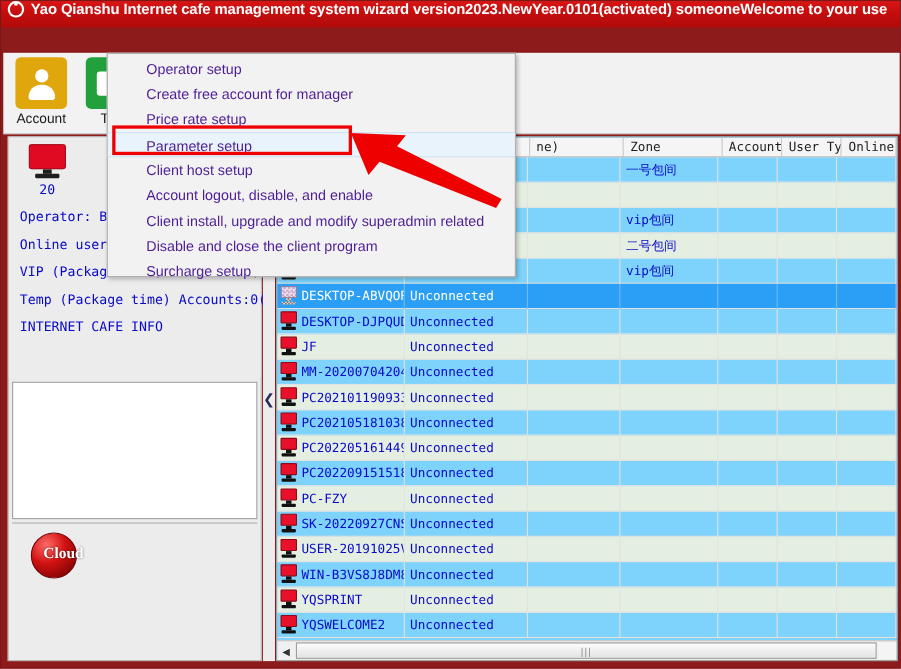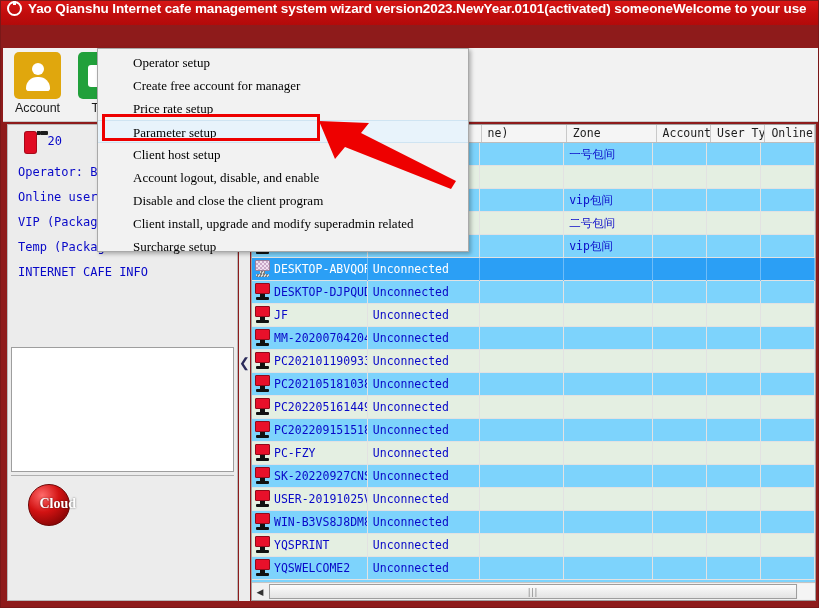--- a/index.html
+++ b/index.html
@@ -145,21 +145,21 @@
     position: absolute; left: 6px; top: 123px; width: 231px; height: 477px;
     background: #ececec;
     border: 1px solid #b8b8b8;
   }
   #statusbox {
     position: absolute; left: 0; top: 0; width: 229px; height: 218px;
     background: #ececec;
     padding: 4px 6px 0 10px;
   }
   .monitors { display: flex; gap: 37px; padding-left: 6px; padding-top: 2px; }
-  .mon { width: 38px; display:flex; flex-direction:row; }
+  .mon { width: 38px; display:flex; flex-direction:column; align-items:center; }
   .mon .screen {
     width: 34px; height: 23px; border-radius: 3px;
     border: 1px solid rgba(0,0,0,.25);
   }
   .mon .neck { width: 8px; height: 4px; background:#1d1d1d; }
   .mon .base { width: 22px; height: 4px; background:#1d1d1d; border-radius:1px; }
   .mon .cnt {
     font-family: "DejaVu Sans Mono", monospace;
     font-size: 12px; color:#0808c8; margin-top: 3px;
   }
@@ -296,24 +296,23 @@
     position: absolute; left: 96px; top: 47px; width: 372px; height: 204px;
     background: #f2f2f2;
     border: 1px solid #a9a9a9;
     box-shadow: 2px 2px 4px rgba(0,0,0,.28);
     z-index: 40;
     padding-top: 2px;
   }
   .dd-item {
     height: 23px; line-height: 23px;
     padding-left: 35px;
-    font-size: 13px; color: #000000;
+    font-size: 13px; color: #4c1d95;
     white-space: nowrap;
     cursor: default;
-    font-family: Liberation Serif, serif;
   }
   .dd-item.hl {
     background: #e8f3fb;
     border-top: 1px solid #cfe4f2;
     border-bottom: 1px solid #cfe4f2;
   }
 
   
   #hl-rect {
     position: absolute; left: 101px; top: 113px; width: 218px; height: 27px;
@@ -738,22 +737,22 @@
     </div>
   </div>
 
   <div id="dropdown">
       <div class="dd-item">Operator setup</div>
       <div class="dd-item">Create free account for manager</div>
       <div class="dd-item">Price rate setup</div>
       <div class="dd-item hl">Parameter setup</div>
       <div class="dd-item">Client host setup</div>
       <div class="dd-item">Account logout, disable, and enable</div>
+      <div class="dd-item">Client install, upgrade and modify superadmin related</div>
       <div class="dd-item">Disable and close the client program</div>
-      <div class="dd-item">Client install, upgrade and modify superadmin related</div>
       <div class="dd-item">Surcharge setup</div>
     </div>
 
   <div id="hl-rect"></div>
 
   <svg id="arrow-svg" width="160" height="80" viewBox="0 0 160 80">
     <path d="M155 72 L60 24 L68 14 L18 12 L34 50 L44 38 L150 80 Z" fill="#ee0000"></path>
   </svg>
 
 </div>

